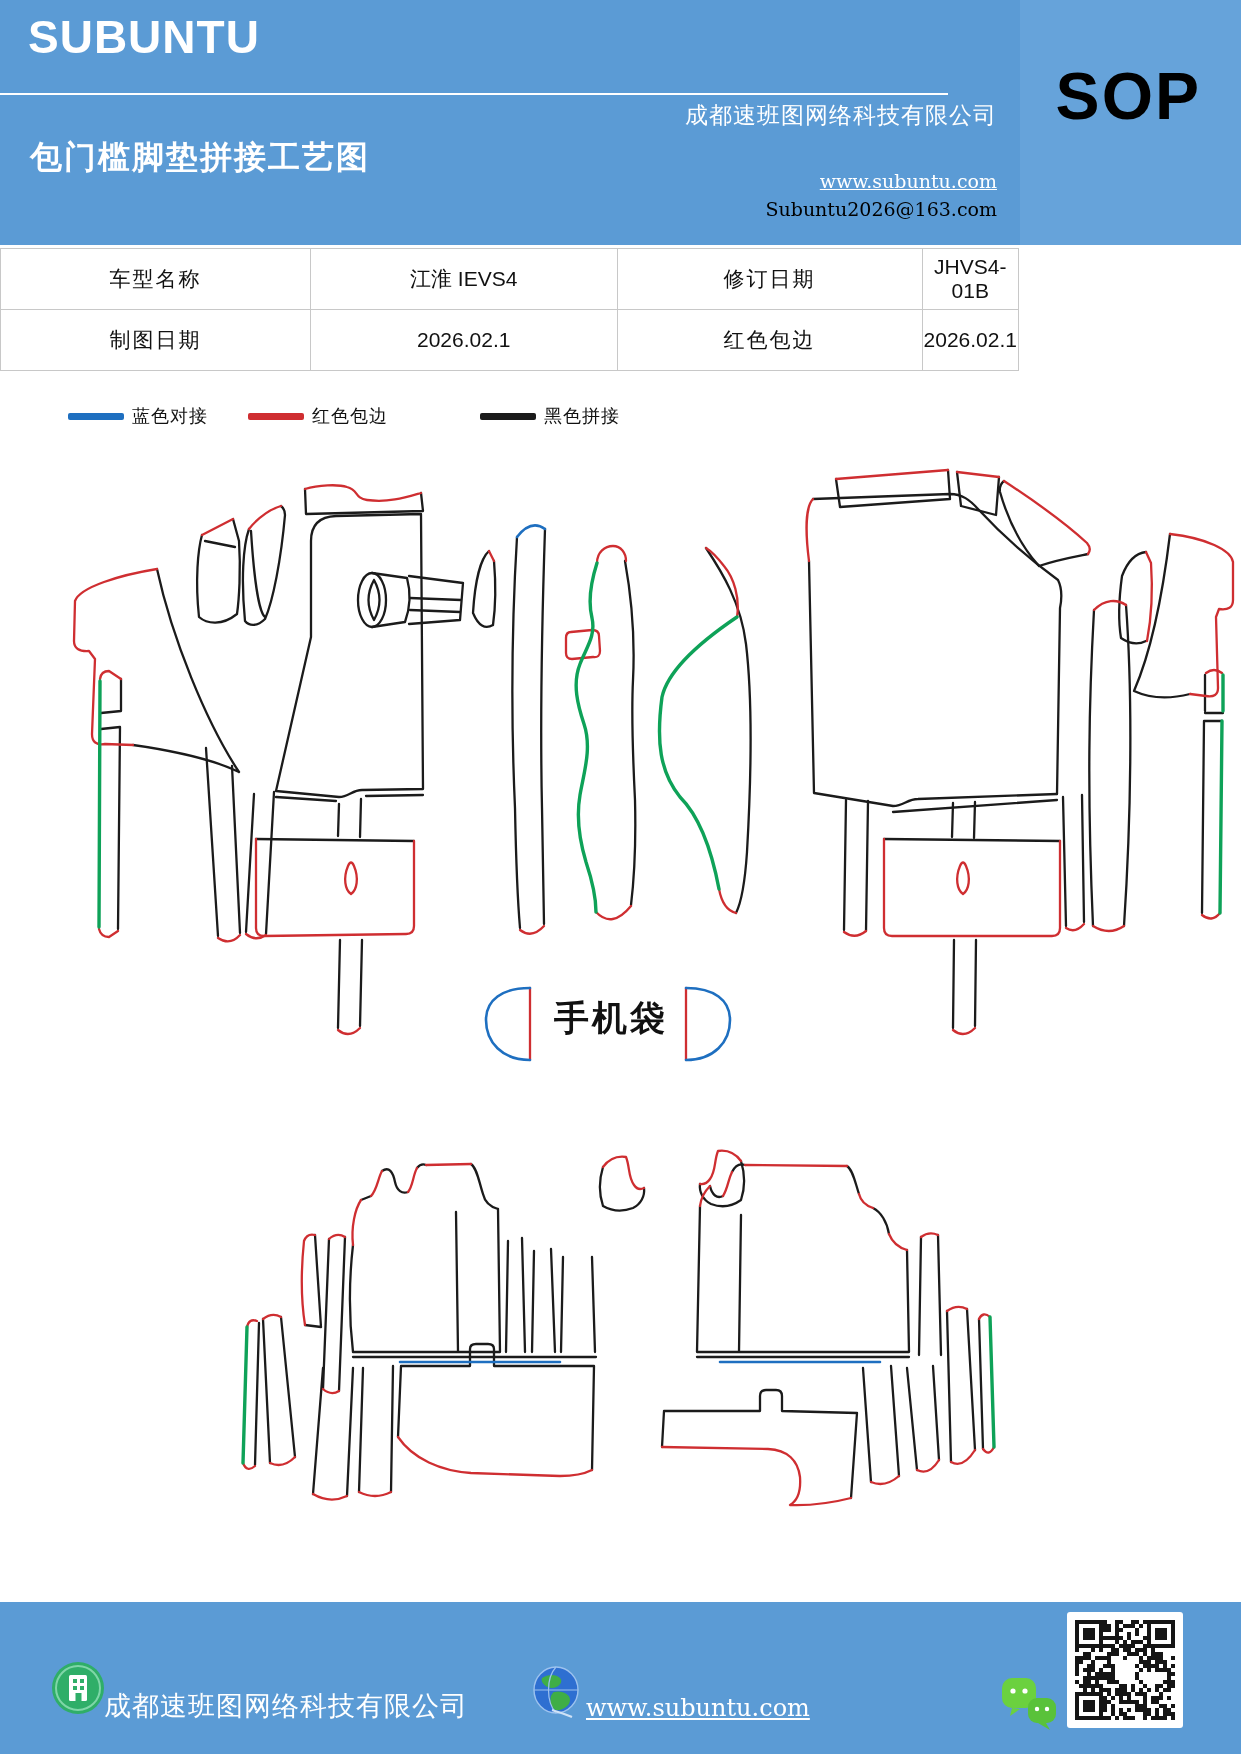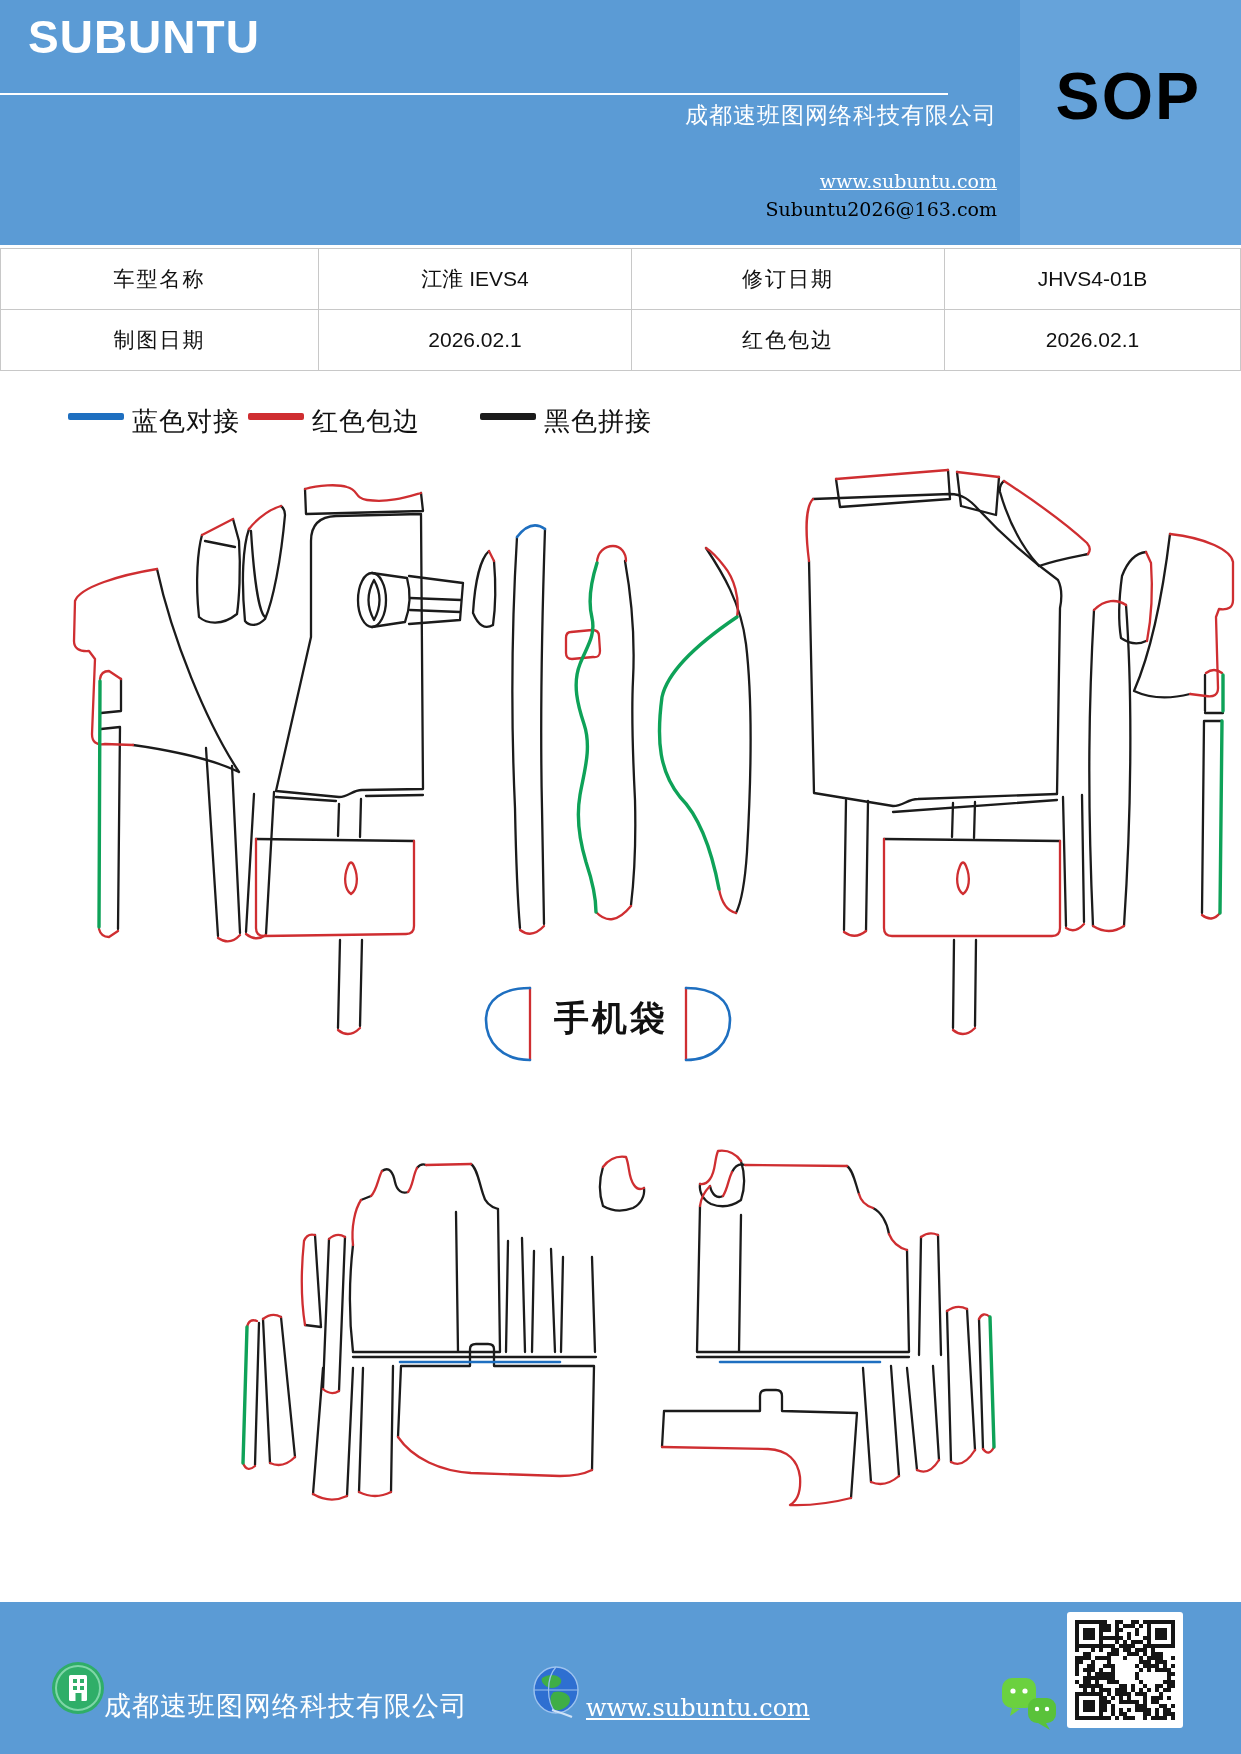--- a/index.html
+++ b/index.html
@@ -12,32 +12,32 @@
   .hline{position:absolute;left:0;top:93px;width:948px;height:2px;background:#fff;}
   .doc-title{position:absolute;left:30px;top:136px;color:#fff;font-size:32px;font-weight:700;letter-spacing:2px;}
   .hd-company{position:absolute;right:244px;top:100px;color:#fff;font-size:23px;letter-spacing:1px;}
   .hd-web{position:absolute;right:244px;top:170px;color:#fff;font-size:19px;text-decoration:underline;
           font-family:"DejaVu Serif","Liberation Serif",serif;}
   .hd-mail{position:absolute;right:244px;top:198px;color:#000000;font-size:19px;
           font-family:"DejaVu Serif","Liberation Serif",serif;}
   .sop{position:absolute;right:40px;top:58px;width:200px;text-align:right;color:#000000;
        font-size:66px;font-weight:700;letter-spacing:2px;}
   
-  .info-table{position:absolute;left:0;top:248px;width:1241px;height:117px;border-collapse:collapse;}
+  .info-table{position:absolute;left:0;top:248px;width:1019px;height:117px;border-collapse:collapse;}
   .info-table td{border:1px solid var(--table-border);height:58px;text-align:center;vertical-align:middle;
        font-size:21px;color:#111;}
   .info-table td.lbl{font-family:"Liberation Serif","DejaVu Serif",serif;letter-spacing:2px;}
   .info-table td.val{font-family:"Liberation Sans",sans-serif;}
   
   .legend{position:absolute;left:0;top:402px;width:1241px;height:30px;}
   .legend .item{position:absolute;top:0;height:30px;}
   .sw{position:absolute;top:11px;width:56px;height:7px;border-radius:2px;}
   .sw-blue{background:var(--line-blue);} .sw-red{background:var(--line-red);}
   .sw-black{background:var(--line-black);} .sw-green{background:var(--line-green);}
-  .lg-label{position:absolute;top:2px;font-size:26px;color:#111;letter-spacing:1px;
+  .lg-label{position:absolute;top:2px;font-size:18px;color:#111;letter-spacing:1px;
             font-family:"Liberation Serif","DejaVu Serif",serif;white-space:nowrap;}
   
   .diagram{position:absolute;left:0;top:0;width:1241px;height:1754px;pointer-events:none;}
   .diagram path,.diagram ellipse{fill:none;stroke-width:2.3;stroke-linecap:round;stroke-linejoin:round;}
   .ln-k path,.ln-k ellipse{stroke:var(--line-black);}
   .ln-r path{stroke:var(--line-red);}
   .ln-g path{stroke:var(--line-green);stroke-width:3.4;}
   .ln-b path{stroke:var(--line-blue);stroke-width:2.6;}
   .phone-label{position:absolute;left:545px;top:995px;width:132px;text-align:center;
       font-size:35px;font-weight:800;color:#111;letter-spacing:3px;}
@@ -56,20 +56,21 @@
 </style>
 </head>
 <body>
 
 <div id="page">
 
   <div class="header">
     <div class="sop-panel"></div>
     <div class="logo">SUBUNTU</div>
     <div class="hline"></div>
+    <div class="doc-title">包门槛脚垫拼接工艺图</div>
     <div class="hd-company">成都速班图网络科技有限公司</div>
     <a class="hd-web">www.subuntu.com</a>
     <div class="hd-mail">Subuntu2026@163.com</div>
     <div class="sop">SOP</div>
   </div>
 
   <table class="info-table">
     <tbody>
         <tr>
       <td class="lbl" style="width:315px">车型名称</td>

